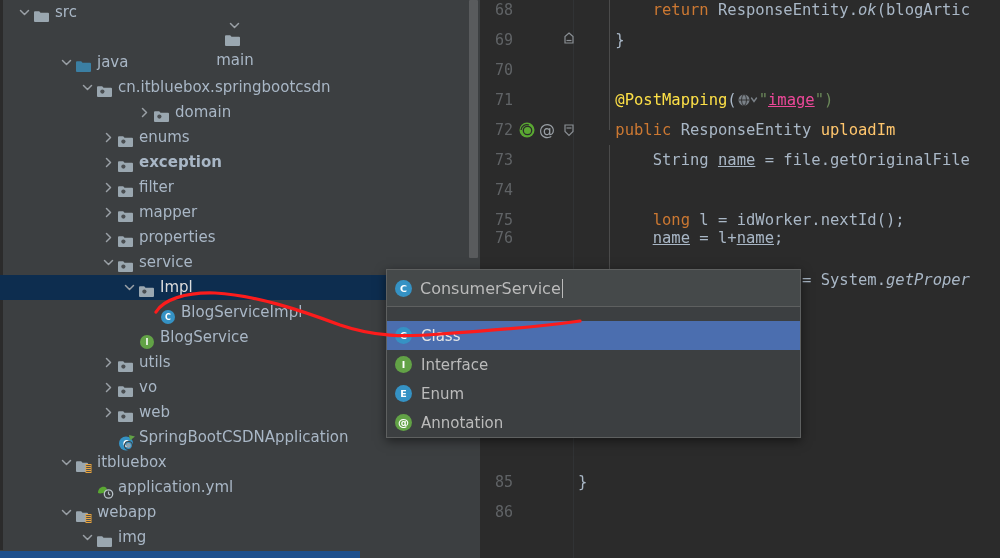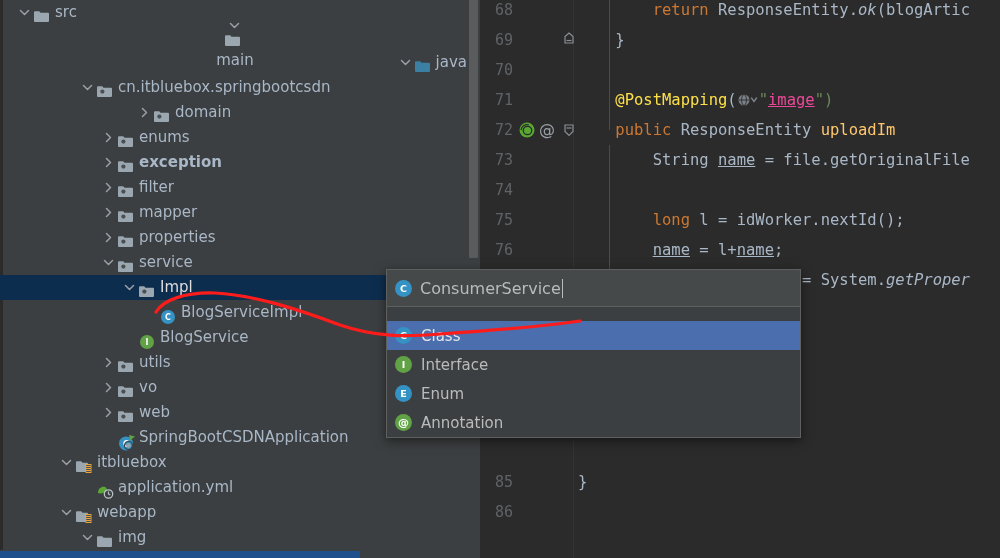--- a/index.html
+++ b/index.html
@@ -269,21 +269,21 @@
               <path d="M1.5 3.5 L5.5 7.5 L9.5 3.5" fill="none" stroke="#9aa0a6" stroke-width="1.5" stroke-linecap="round" stroke-linejoin="round"></path>
             </svg>
           </div>
           <div class="node-icon">
             <div style="position:absolute;left:0;top:4px;"><svg width="18" height="15" viewBox="0 0 18 15">
                 <path d="M1 3.2 a1 1 0 0 1 1-1 h4.2 l1.3 1.6 H15 a1 1 0 0 1 1 1 V12 a1 1 0 0 1-1 1 H2 a1 1 0 0 1-1-1 Z" fill="#9aa7b0"></path>
               </svg></div>
           </div>
           <span class="node-label">main</span>
         </div>
-        <div class="tree-row" style="top: 50px; justify-content: flex-end;">
+        <div class="tree-row" style="top: 50px;">
           <div style="width: 56px; flex: 0 0 auto; height: 1px;"></div>
           <div class="twisty">
             <svg width="11" height="11" viewBox="0 0 11 11">
               <path d="M1.5 3.5 L5.5 7.5 L9.5 3.5" fill="none" stroke="#9aa0a6" stroke-width="1.5" stroke-linecap="round" stroke-linejoin="round"></path>
             </svg>
           </div>
           <div class="node-icon">
             <div style="position:absolute;left:0;top:4px;"><svg width="18" height="15" viewBox="0 0 18 15">
                 <path d="M1 3.2 a1 1 0 0 1 1-1 h4.2 l1.3 1.6 H15 a1 1 0 0 1 1 1 V12 a1 1 0 0 1-1 1 H2 a1 1 0 0 1-1-1 Z" fill="#3b7fa3"></path>
               </svg></div>
@@ -628,21 +628,21 @@
           <div class="lineno">73</div>
           <div class="codetext"><span class="">&nbsp;&nbsp;&nbsp;&nbsp;&nbsp;&nbsp;&nbsp;&nbsp;String&nbsp;</span><span class="fld">name</span><span class="">&nbsp;=&nbsp;file.getOriginalFile</span></div>
         </div>
         <div class="code-line" style="top: 175px;">
           <div class="lineno">74</div>
         </div>
         <div class="code-line" style="top: 205px;">
           <div class="lineno">75</div>
           <div class="codetext"><span class="">&nbsp;&nbsp;&nbsp;&nbsp;&nbsp;&nbsp;&nbsp;&nbsp;</span><span class="kw">long&nbsp;</span><span class="">l&nbsp;=&nbsp;idWorker.nextId();</span></div>
         </div>
-        <div class="code-line" style="top: 235px;">
+        <div class="code-line" style="top: 223px;">
           <div class="lineno">76</div>
           <div class="codetext"><span class="">&nbsp;&nbsp;&nbsp;&nbsp;&nbsp;&nbsp;&nbsp;&nbsp;</span><span class="fld">name</span><span class="">&nbsp;=&nbsp;l+</span><span class="fld">name</span><span class="">;</span></div>
         </div>
         <div class="code-line" style="top: 265px;">
           <div class="lineno">77</div>
           <div class="codetext"><span class="">&nbsp;&nbsp;&nbsp;&nbsp;&nbsp;&nbsp;&nbsp;&nbsp;String&nbsp;</span><span class="grey">property</span><span class="">&nbsp;=&nbsp;System.</span><span class="meth">getProper</span></div>
         </div>
         <div class="code-line" style="top: 295px;">
           <div class="lineno">78</div>
           <div class="codetext" style="left: 98px;"><span class="">o(</span><span class="kw">new&nbsp;</span><span class="">File(&nbsp;</span><span class="param-hint">pathname:</span></div>

